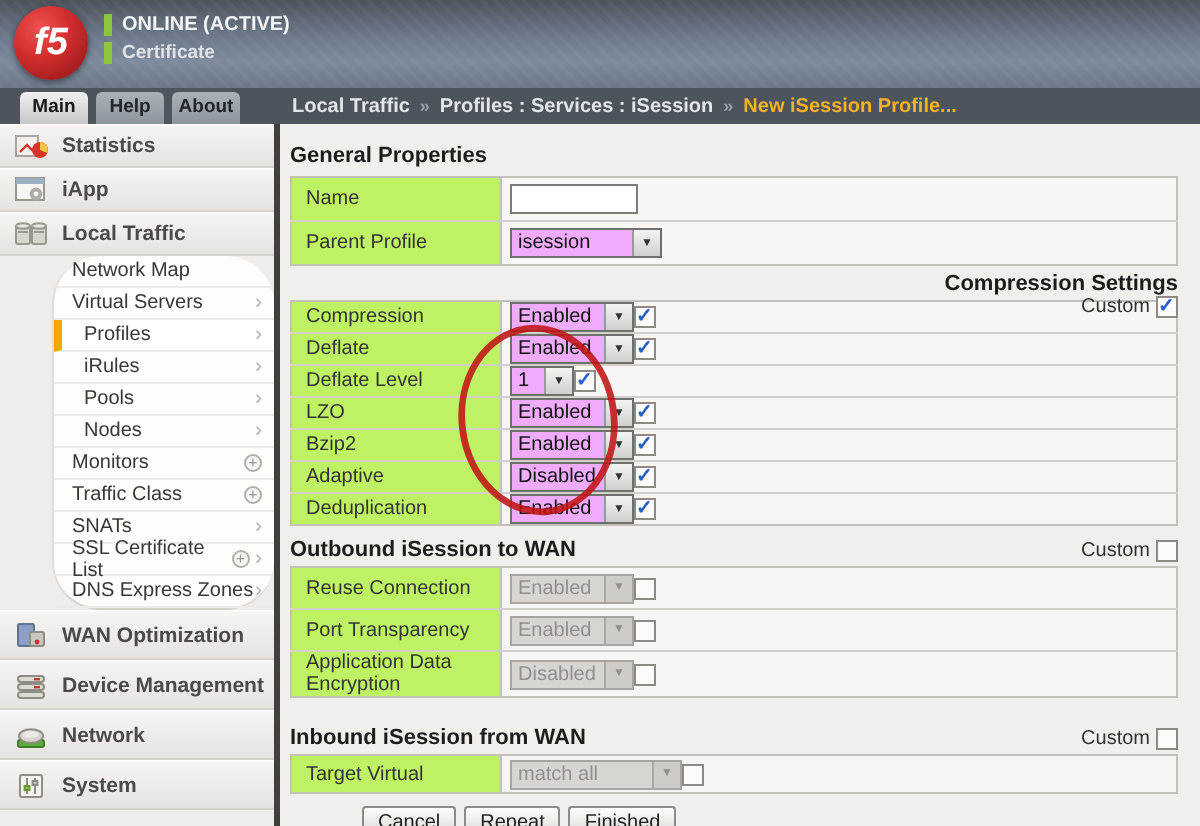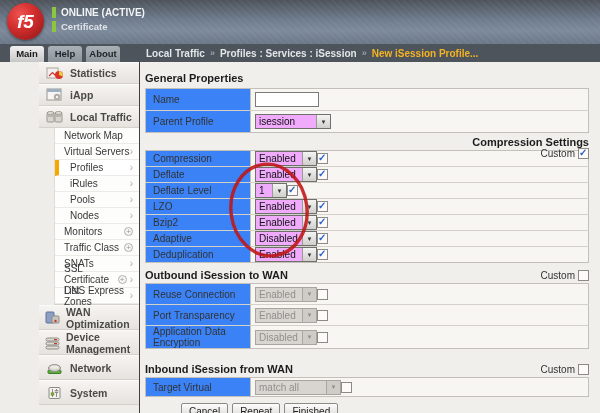--- a/index.html
+++ b/index.html
@@ -28,46 +28,46 @@
   .tab { width:34px; height:16px; font-size:9.5px; font-weight:bold; text-align:center; line-height:16px;
     border-radius:3px 3px 0 0; background:linear-gradient(#aab1b7,#8d959c); color:#22262a; cursor:pointer; }
   .tab.active { background:linear-gradient(#f0f0f0,#c7c7c7); color:#1a1a1a; }
   .crumbs { position:absolute; left:146px; top:0; height:18px; display:flex; align-items:center;
     font-size:10px; font-weight:bold; color:#e3e6e9; white-space:nowrap; }
   .crumbs .sep { color:#99a1aa; margin:0 5px; font-size:9px; }
   .crumbs .cur { color:#f5b324; }
 
   
   .sidebar { position:absolute; left:0; top:62px; width:140px; height:351px;
-    background:#efedea; border-right:1px solid #404040;padding-left:39px; }
+    background:#efedea; border-right:3px solid #404040; }
   .sect { height:22px; display:flex; align-items:center; padding-left:5px;
     background:linear-gradient(#f6f4f1,#e6e3df); border-bottom:1px solid #d5d2cc;
     border-top:1px solid #fbfaf8; font-weight:bold; color:#4a4a47; font-size:10.5px; cursor:pointer; }
   .sect.b { height:25px; }
   .sect .icn { width:22px; display:flex; justify-content:center; margin-right:4px; }
-  .submenu { margin-left:15px; background:#fdfdfc; border-left:1px solid #e0ddd8; border-bottom:1px solid #d5d2cc; }
+  .submenu { margin-left:26px; background:#fdfdfc; border-left:1px solid #e0ddd8; border-bottom:1px solid #d5d2cc;border-radius:24px; }
   .smi { height:16px; display:flex; align-items:center; justify-content:space-between;
     padding:0 6px 0 9px; border-bottom:1px solid #edebe7; font-size:10px; color:#38383a; cursor:pointer; }
   .smi.nested { padding-left:15px; }
   .smi.active { border-left:4px solid #f7a800; padding-left:11px; background:#ffffff; }
   .smi .right { display:flex; align-items:center; gap:3px; }
   .chev { color:#b2afa8; font-size:10px; line-height:1; }
   .plus { width:9px; height:9px; border:1px solid #b2afa8; border-radius:50%; color:#9a978f;
     font-size:8px; line-height:7px; text-align:center; display:inline-block; background:#f7f6f3; }
 
   
   .content { position:absolute; left:140px; top:62px; width:460px; height:351px; padding:10px 11px 0 5px; }
   .sec-title { font-weight:bold; font-size:11px; color:#1c1c1c; height:12px; line-height:12px; }
   .sec-head { display:flex; justify-content:space-between; align-items:flex-end; height:12px; margin-bottom:2px; }
   .custom { display:flex; align-items:center; gap:3px; font-size:10px; color:#333; }
 
   table.ftab { width:100%; border-collapse:collapse; border:1px solid #c3c0ba; background:#f7f6f3; }
   .ftab td { border-bottom:1px solid #d4d1cb; }
   .ftab tr:last-child td { border-bottom:none; }
-  td.lab { width:105px; background:#3b82f6; border-right:1px solid #c3c0ba;
+  td.lab { width:105px; background:#bef264; border-right:1px solid #c3c0ba;
     padding-left:7px; font-size:10px; color:#333; }
   td.val { padding:0 4px; }
   .valflex { display:flex; align-items:center; }
   .g-tab td { height:22px; }
   .c-tab td { height:16px; }
   .o-tab td { height:21px; }
   .i-tab td { height:19px; }
   .mt1 { margin-top:4px; } .mt2 { margin-top:3px;flex-direction:column; } .mt3 { margin-top:6px; } .mt4 { margin-top:14px; }
 
   

